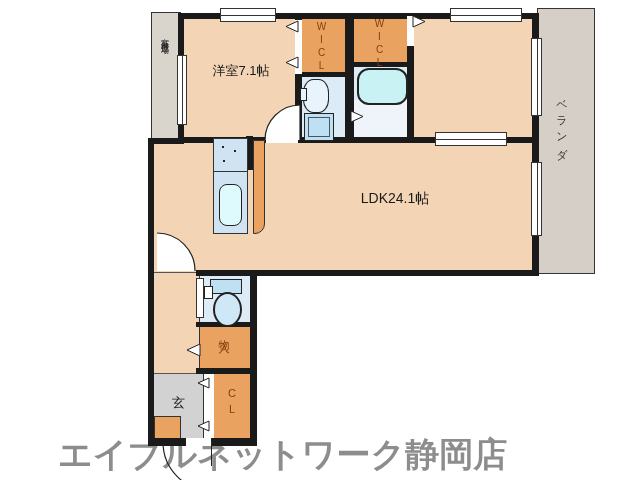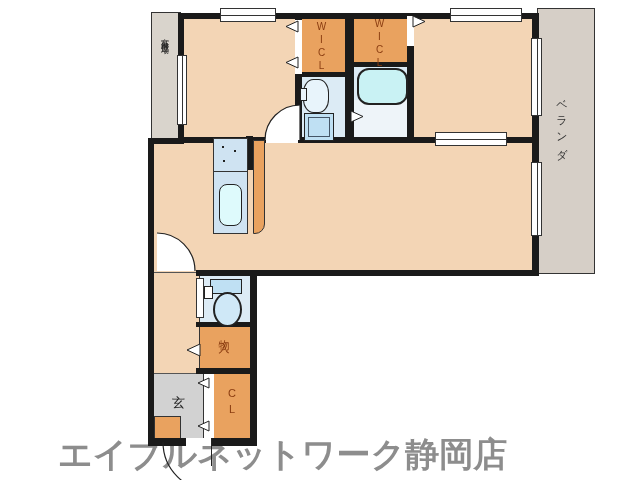--- a/index.html
+++ b/index.html
@@ -133,20 +133,22 @@
     <svg class="tri" style="left:186px;top:343px;" width="15" height="14">
         <polygon points="14,1 14,13 1,7" fill="#fff" stroke="#222" stroke-width="1"></polygon>
       </svg>
     <svg class="tri" style="left:197px;top:377px;" width="13" height="12">
         <polygon points="12,1 12,11 1,6" fill="#fff" stroke="#222" stroke-width="1"></polygon>
       </svg>
     <svg class="tri" style="left:197px;top:420px;" width="13" height="12">
         <polygon points="12,1 12,11 1,6" fill="#fff" stroke="#222" stroke-width="1"></polygon>
       </svg>
 
+    <div class="lbl" style="left:185px;top:62px;width:112px;text-align:center;font-size:13px;">洋室7.1帖</div>
+    <div class="lbl" style="left:330px;top:190px;width:130px;text-align:center;font-size:14px;">LDK24.1帖</div>
     <div class="lbl vtext" style="left:316px;top:21px;height:52px;font-size:10px;letter-spacing:2px;color:var(--closet_label);">WICL</div>
     <div class="lbl vtext" style="left:374px;top:18px;height:46px;font-size:10px;letter-spacing:2px;color:var(--closet_label);">WICL</div>
     <div class="lbl vtext" style="left:218px;top:331px;height:36px;font-size:11px;letter-spacing:2px;color:var(--closet_label);">物入</div>
     <div class="lbl" style="left:172px;top:394px;font-size:13px;color:#222;">玄</div>
     <div class="lbl vtext" style="left:226px;top:387px;height:42px;font-size:11px;letter-spacing:4px;color:var(--closet_label);">CL</div>
 
   </div>
 </div>
 
 </body></html>

